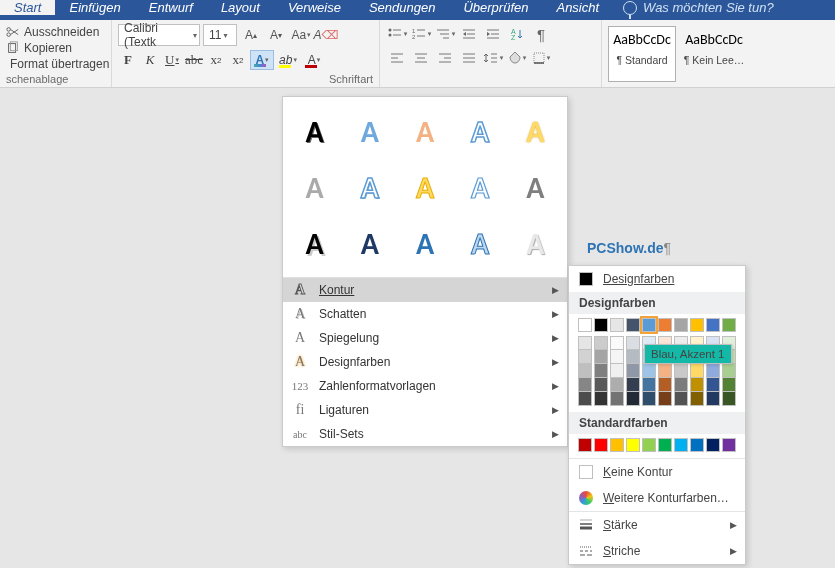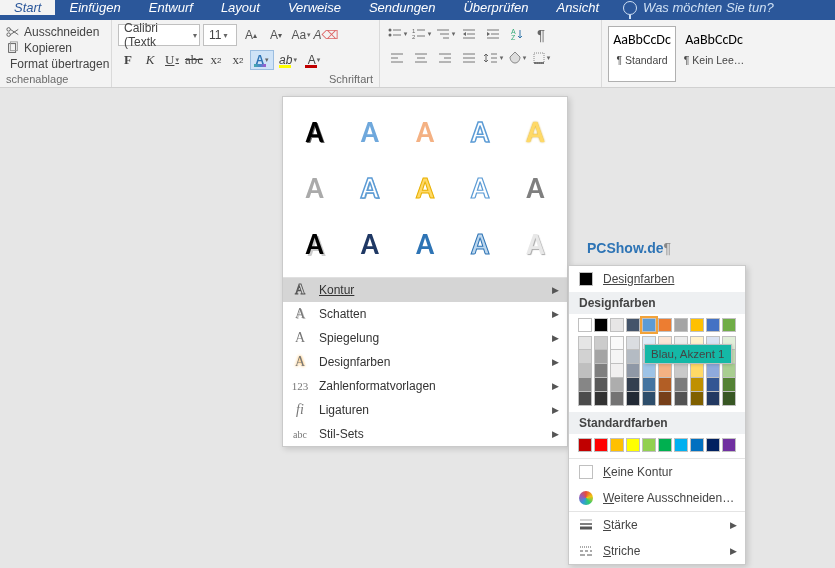--- a/index.html
+++ b/index.html
@@ -381,21 +381,21 @@
         <span class="ico" style="text-shadow:0 0 3px #f90">A</span>
         <span>Designfarben</span>
         <span class="arrow">▶</span>
       </div>
     <div class="fx-item">
         <span class="ico" style="font-size:11px">123</span>
         <span>Zahlenformatvorlagen</span>
         <span class="arrow">▶</span>
       </div>
     <div class="fx-item">
-        <span class="ico" style="font-style:italic">fi</span>
+        <span class="ico" style="">fi</span>
         <span>Ligaturen</span>
         <span class="arrow">▶</span>
       </div>
     <div class="fx-item">
         <span class="ico" style="font-size:10px">abc</span>
         <span>Stil-Sets</span>
         <span class="arrow">▶</span>
       </div>
   </div>
 </div>
@@ -503,21 +503,21 @@
       <div class="sw" style="background: rgb(0, 32, 96);"></div>
       <div class="sw" style="background: rgb(112, 48, 160);"></div>
     </div>
   <div class="cf-sep"></div>
   <div class="cf-item">
     <span class="sw" style="background:#fff"></span>
     <span><span style="text-decoration:underline">K</span><span>eine Kontur</span></span>
   </div>
   <div class="cf-item">
     <span style="width:14px;height:14px;border-radius:50%;background:conic-gradient(#e74c3c,#f1c40f,#2ecc71,#3498db,#9b59b6,#e74c3c);"></span>
-    <span><span style="text-decoration:underline">W</span><span>eitere Ausschneiden…</span></span>
+    <span><span style="text-decoration:underline">W</span><span>eitere Konturfarben…</span></span>
   </div>
   <div class="cf-sep"></div>
   <div class="cf-item">
     <span><svg width="14" height="12">
           <line x1="1" y1="2" x2="13" y2="2" stroke="#555" stroke-width=".5"></line>
           <line x1="1" y1="6" x2="13" y2="6" stroke="#555" stroke-width="1.5"></line>
           <line x1="1" y1="10" x2="13" y2="10" stroke="#555" stroke-width="3"></line>
         </svg></span>
     <span><span style="text-decoration:underline">S</span><span>tärke</span></span>
     <span class="arrow">▶</span>

